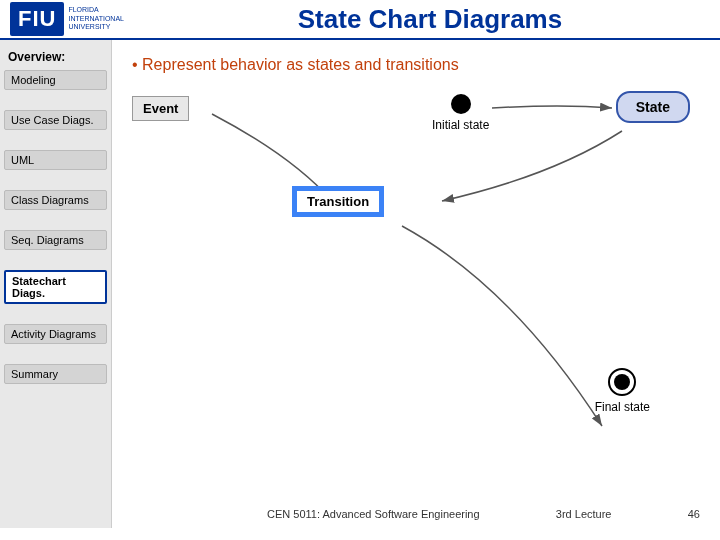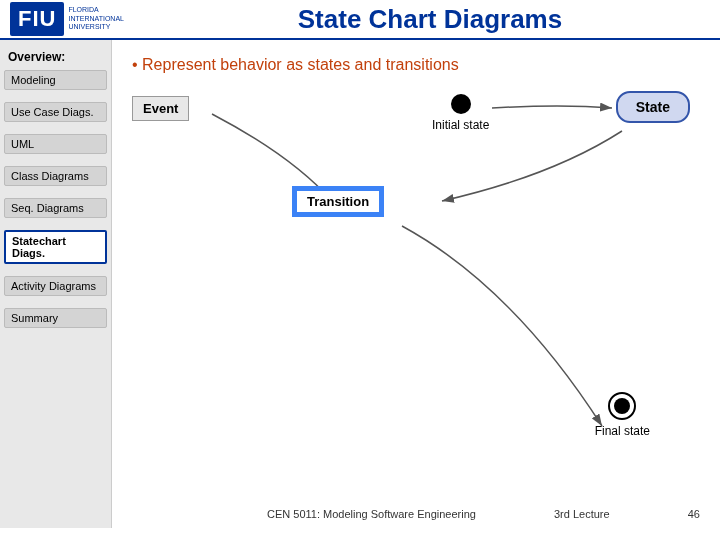--- a/index.html
+++ b/index.html
@@ -67,21 +67,21 @@
       font-weight: bold;
       font-size: 12px;
       color: #000;
       margin-bottom: 4px;
       padding: 2px 4px;
     }
     .sidebar-item {
       font-size: 11px;
       color: #000;
       padding: 3px 6px;
-      margin-bottom: 12px;
+      margin-bottom: 20px;
       cursor: pointer;
       background: #d4d4d4;
       border: 1px solid #bbb;
       border-radius: 2px;
     }
     .sidebar-item.active {
       background: #fff;
       border: 2px solid #003399;
       font-weight: bold;
     }
@@ -161,21 +161,21 @@
       border: 5px solid #3b82f6;
       padding: 3px 10px;
       font-size: 13px;
       font-weight: bold;
     }
 
     
     .final-state {
       position: absolute;
       right: 50px;
-      bottom: 8px;
+      bottom: 32px;
       text-align: right;
     }
     .final-state-outer {
       width: 28px;
       height: 28px;
       background: #fff;
       border: 2px solid #000;
       border-radius: 50%;
       display: flex;
       align-items: center;
@@ -282,19 +282,19 @@
       <div class="final-state">
         <div class="final-state-outer">
           <div class="final-state-inner"></div>
         </div>
         <div class="final-state-label">Final state</div>
       </div>
 
     </div>
 
     <div class="footer">
-      <span>CEN 5011: Modeling Software Engineering</span>
+      <span>CEN 5011: Advanced Software Engineering</span>
       <span>3rd Lecture</span>
       <span>46</span>
     </div>
   </div>
 
 </div>
 
 </body></html>

